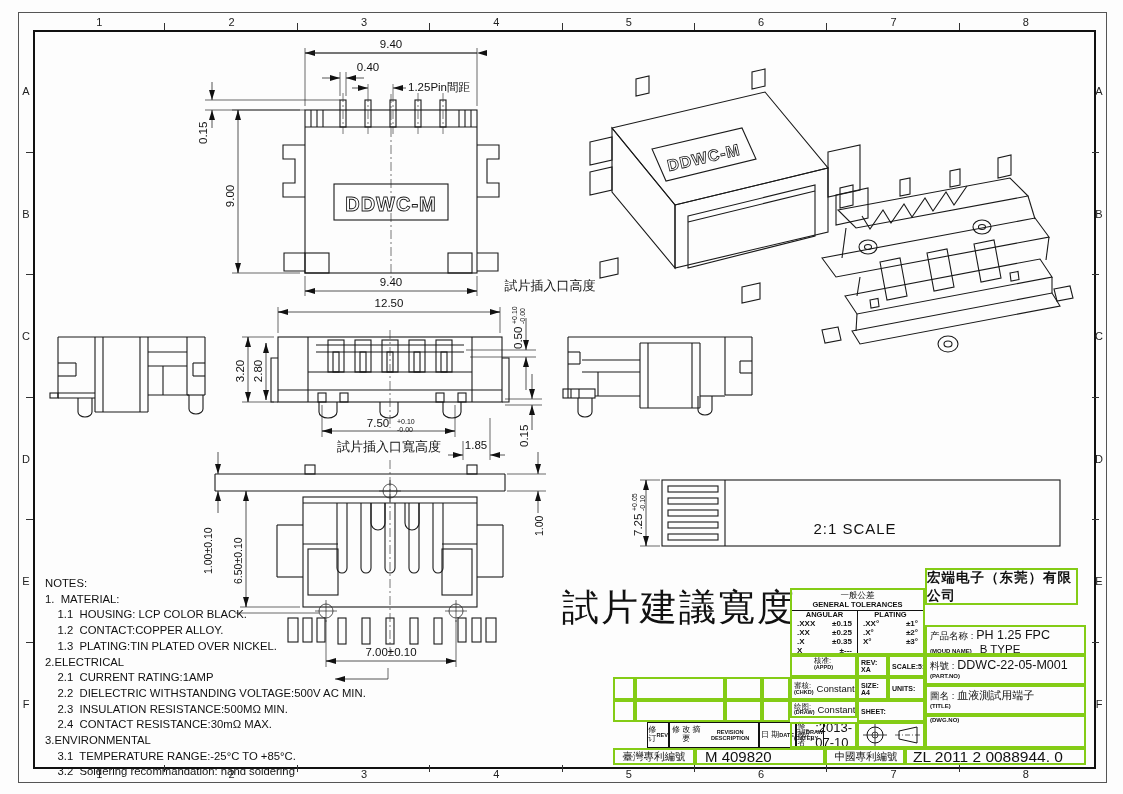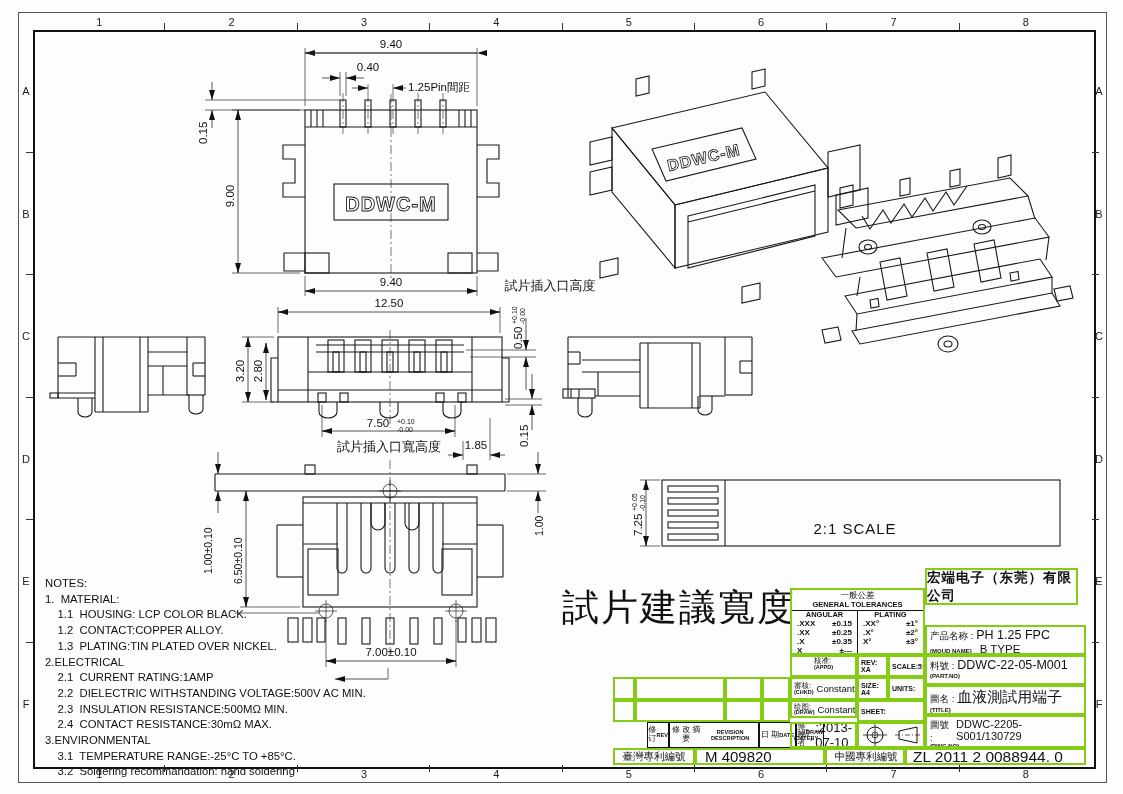--- a/index.html
+++ b/index.html
@@ -624,31 +624,27 @@
           <span class="lbl-cn">料號 :</span>
           <span class="val">DDWC-22-05-M001</span>
         </div>
       <div class="tb-row2">
           <span class="lbl-en">(PART.NO)</span>
         </div>
     </div>
     <div class="cell" style="left:925px;top:685px;width:161px;height:30px;">
       <div class="tb-row1">
           <span class="lbl-cn">圖名 :</span>
-          <span class="val" style="font-size:15px;">血液測試用端子</span>
+          <span class="val" style="font-size:11px;">血液測試用端子</span>
         </div>
       <div class="tb-row2">
           <span class="lbl-en">(TITLE)</span>
         </div>
     </div>
     <div class="cell" style="left:925px;top:715px;width:161px;height:33px;">
-      <div class="tb-row1">
-          <span class="lbl-cn">圖號 :</span>
-          <span class="val" style="font-size:11px;">DDWC-2205-S001/130729</span>
-        </div>
       <div class="tb-row2">
           <span class="lbl-en">(DWG.NO)</span>
         </div>
     </div>
   </div>
 
   <div>
     <div class="cell pat-lbl" style="left:613px;top:748px;width:82px;height:17px;">臺灣專利編號</div>
     <div class="cell pat-val" style="left:695px;top:748px;width:130px;height:17px;">M 409820</div>
     <div class="cell pat-lbl" style="left:825px;top:748px;width:82px;height:17px;">中國專利編號</div>

